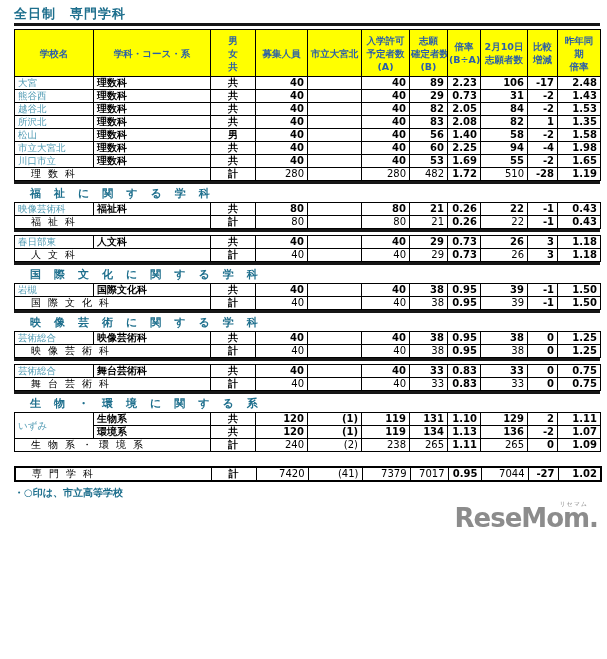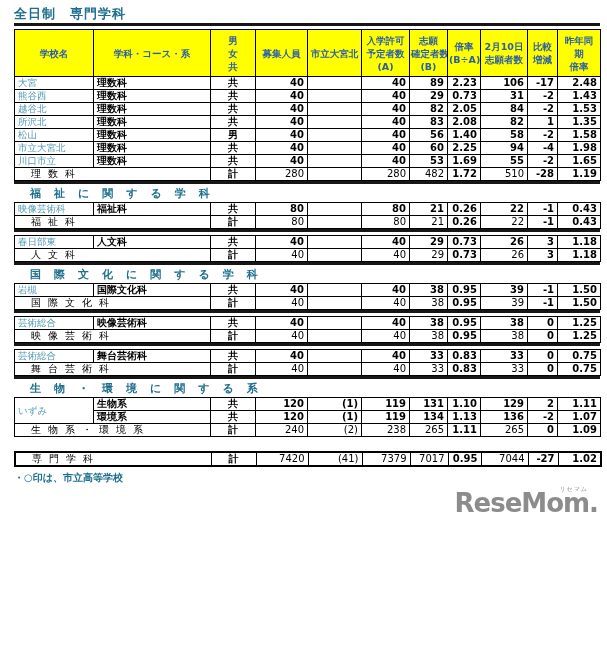--- a/index.html
+++ b/index.html
@@ -338,20 +338,21 @@
               <td class="num rate">0.95</td>
               <td class="num count">39</td>
               <td class="num rate">-1</td>
               <td class="num rate">1.50</td>
             </tr>
           </tbody>
         </table>
       </div>
       <div class="section">
         <div class="rule"></div>
+        <div class="sec-title">映像芸術に関する学科</div>
         <table>
           <colgroup>
             <col style="width: 79px;">
             <col style="width: 117px;">
             <col style="width: 45px;">
             <col style="width: 52px;">
             <col style="width: 54px;">
             <col style="width: 48px;">
             <col style="width: 38px;">
             <col style="width: 33px;">

